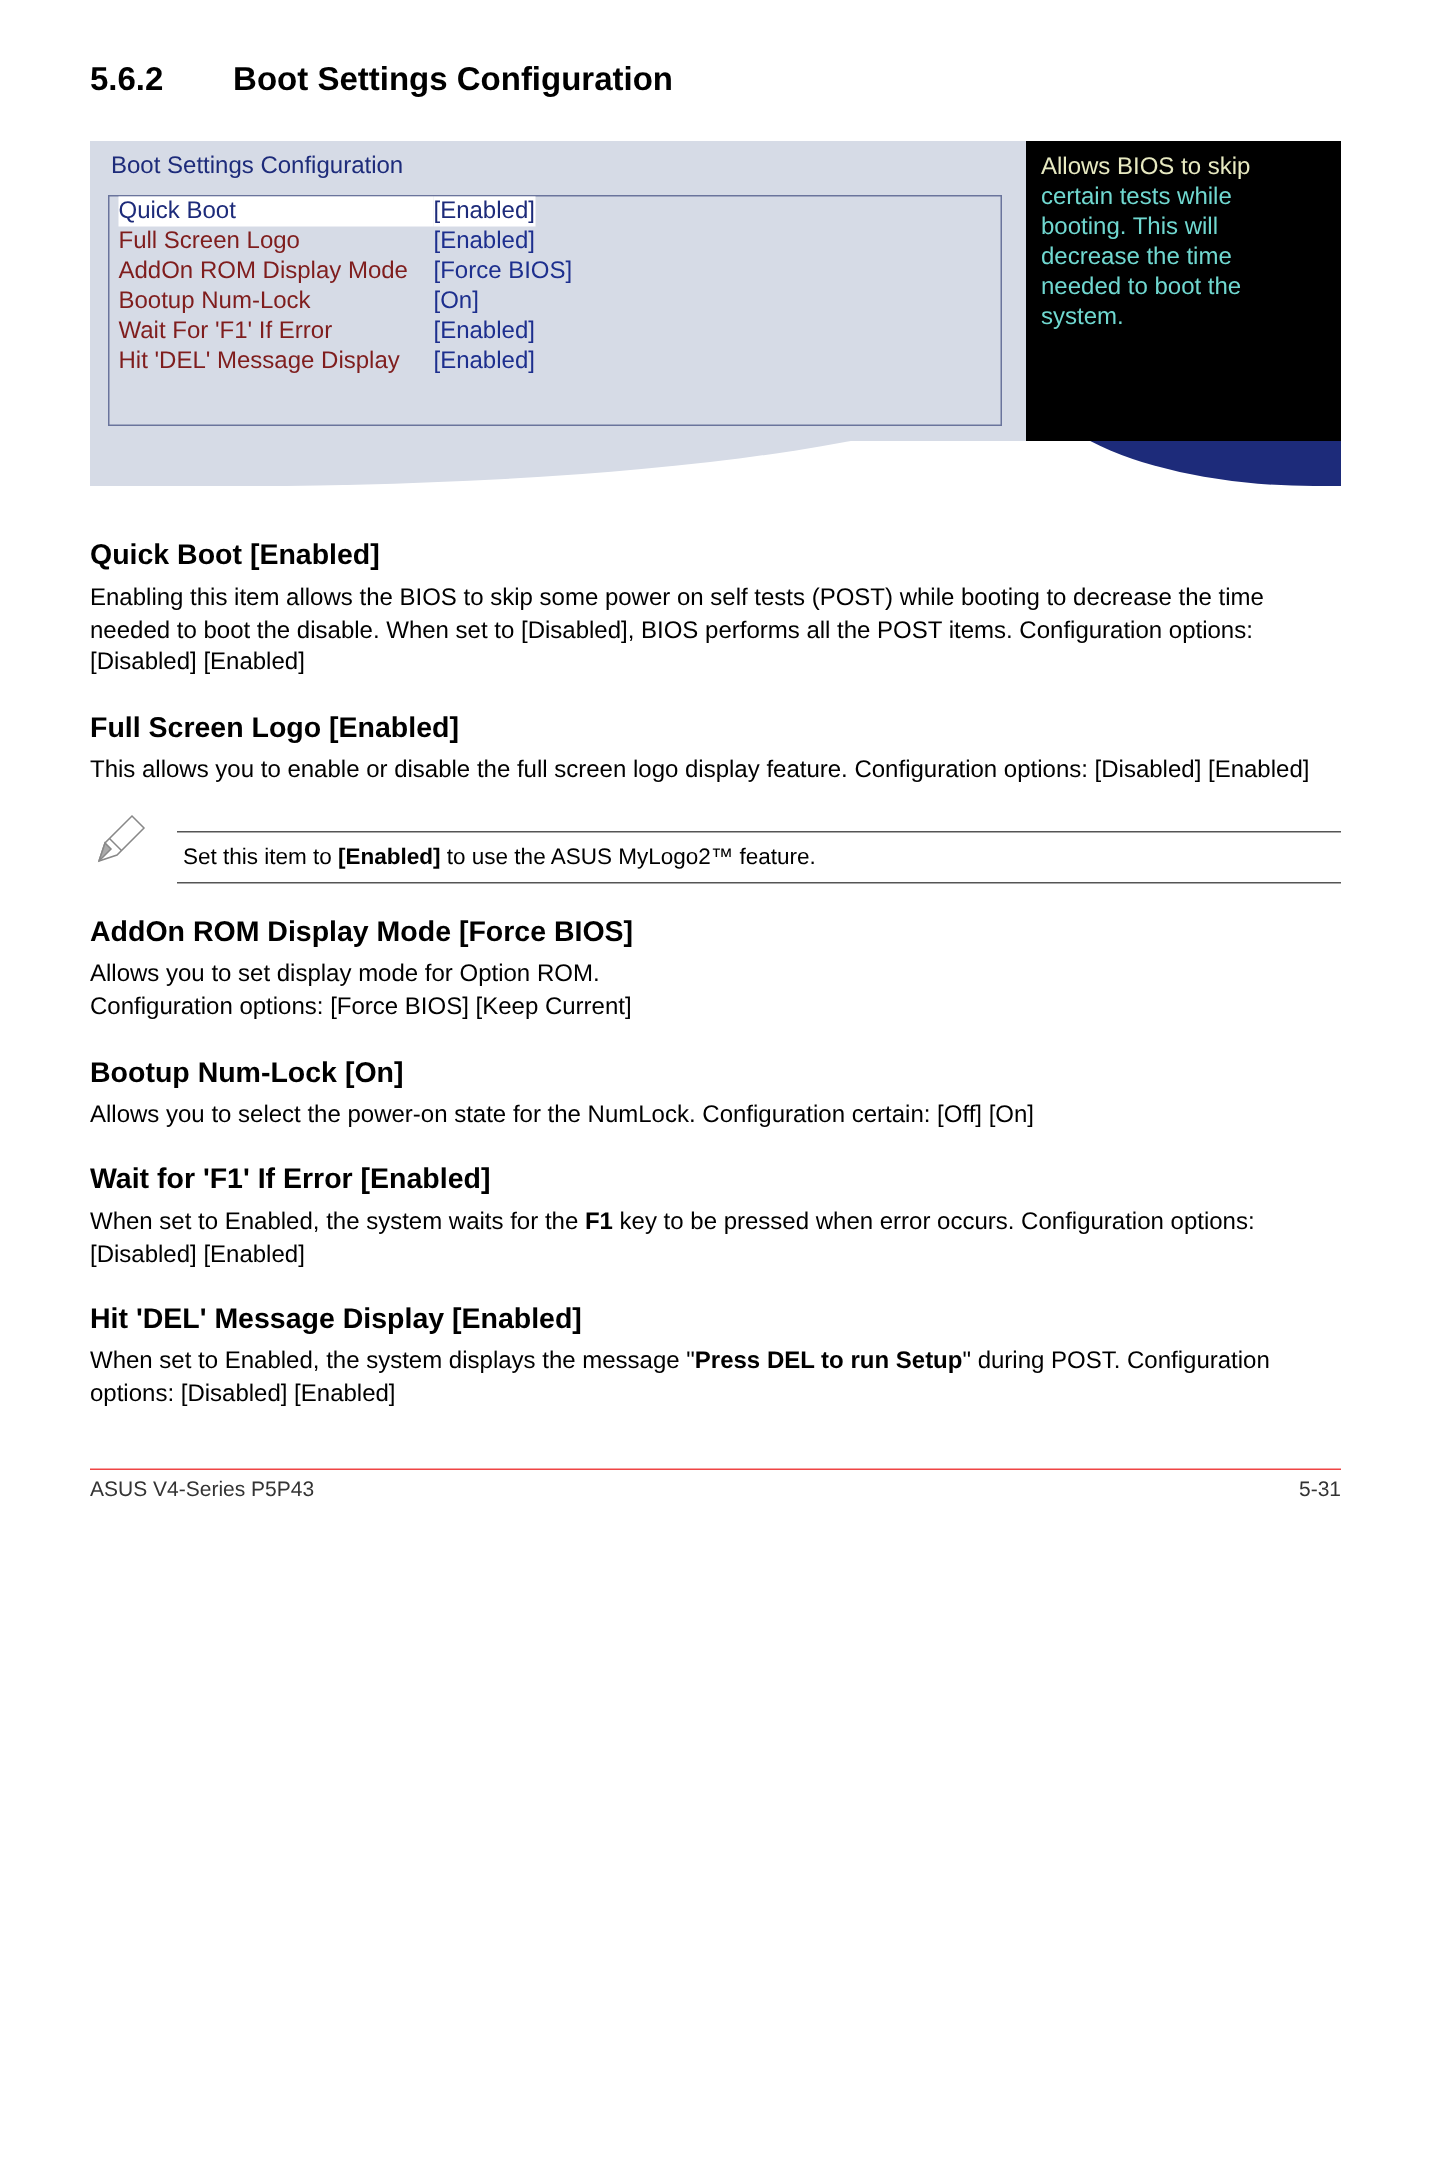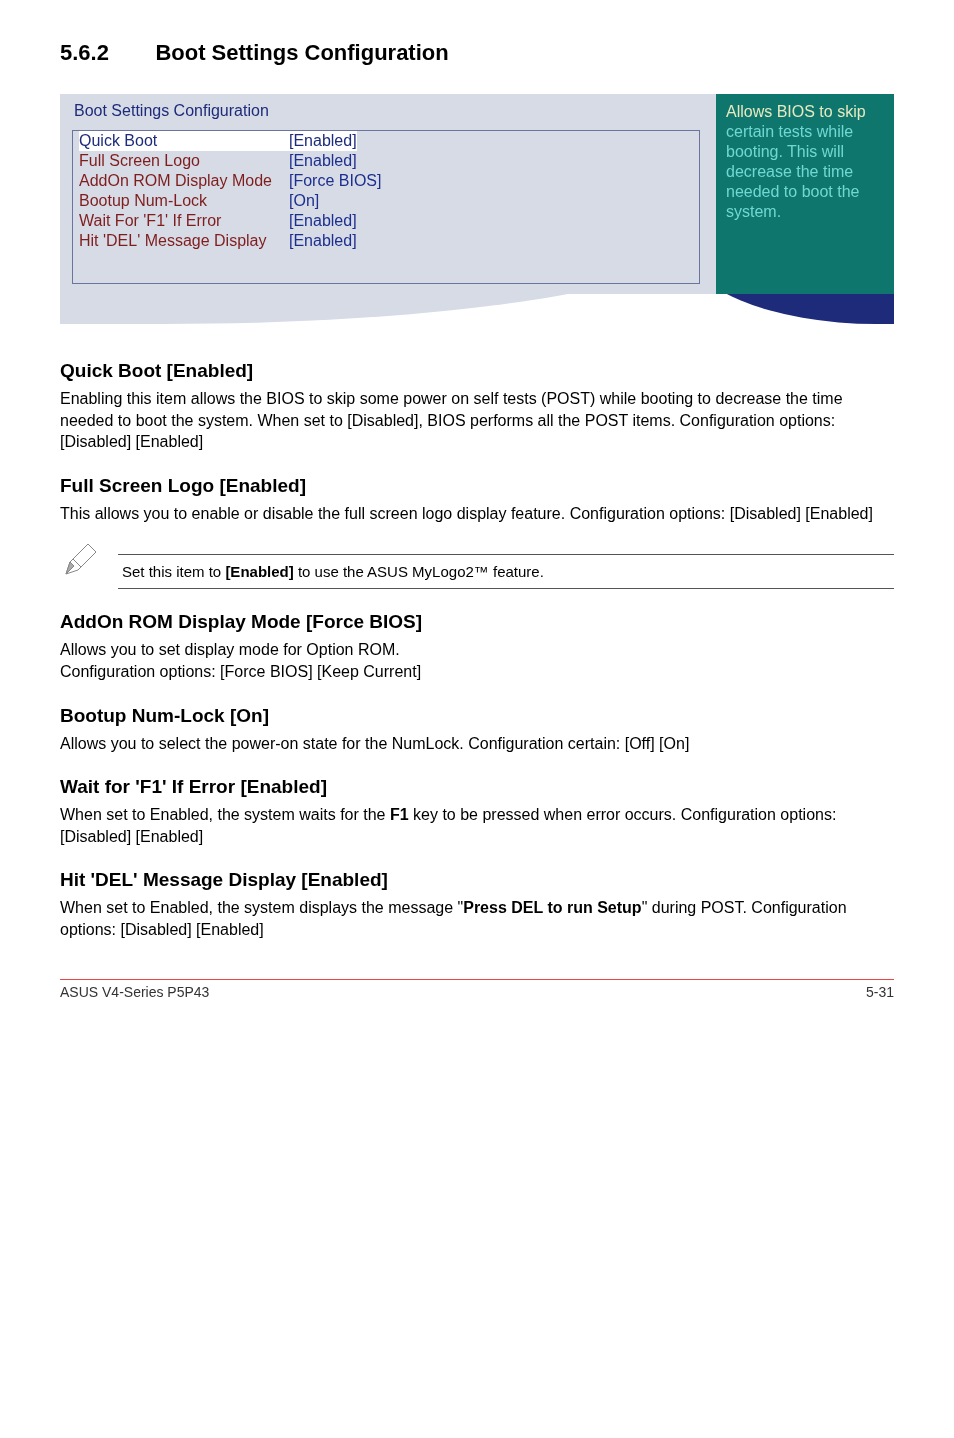--- a/index.html
+++ b/index.html
@@ -79,22 +79,22 @@
   .bios-value {
     color: #1d2f8e;
   }
   .bios-row.sel .bios-label,
   .bios-row.sel .bios-value {
     background: #ffffff;
     color: #1d2b7a;
   }
   .bios-row.sel .bios-label { padding-right: 16px; }
   .bios-right {
-    background: #0f766e;
-    width: 178px;
+    background: #000000;
+    width: 210px;
     padding: 8px 10px 8px 10px;
     color: #cfd7e8;
   }
   .bios-right .l1 { color: #e7e9c1; }
   .bios-right .l2 { color: #70d8d0; }
   .bios-right div { line-height: 1.25; }
 
   .bios-curve {
     height: 38px;
     background: #fff;
@@ -227,21 +227,21 @@
         <div class="l2">needed to boot the</div>
         <div class="l2">system.</div>
       </div>
     </div>
     <div class="bios-curve">
         <div class="curve-gap"></div>
       </div>
   </div>
 
   <h3 class="sub">Quick Boot [Enabled]</h3>
-  <p class="body">Enabling this item allows the BIOS to skip some power on self tests (POST) while booting to decrease the time needed to boot the system. When set to [Disabled], BIOS performs all the POST items. Configuration options: [Disabled] [Enabled]</p>
+  <p class="body">Enabling this item allows the BIOS to skip some power on self tests (POST) while booting to decrease the time needed to boot the disable. When set to [Disabled], BIOS performs all the POST items. Configuration options: [Disabled] [Enabled]</p>
 
   <h3 class="sub">Full Screen Logo [Enabled]</h3>
   <p class="body">This allows you to enable or disable the full screen logo display feature. Configuration options: [Disabled] [Enabled]</p>
 
   <div class="note-row">
     <div class="note-icon">
       <svg class="pencil-svg" viewBox="0 0 40 40">
         <path d="M6 34 L10 22 L28 4 L36 12 L18 30 Z" fill="none" stroke="#888" stroke-width="1"></path>
         <path d="M6 34 L10 22 L14 26 Z" fill="#aaa" stroke="#888" stroke-width="1"></path>
         <line x1="13" y1="19" x2="21" y2="27" stroke="#888" stroke-width="1"></line>

